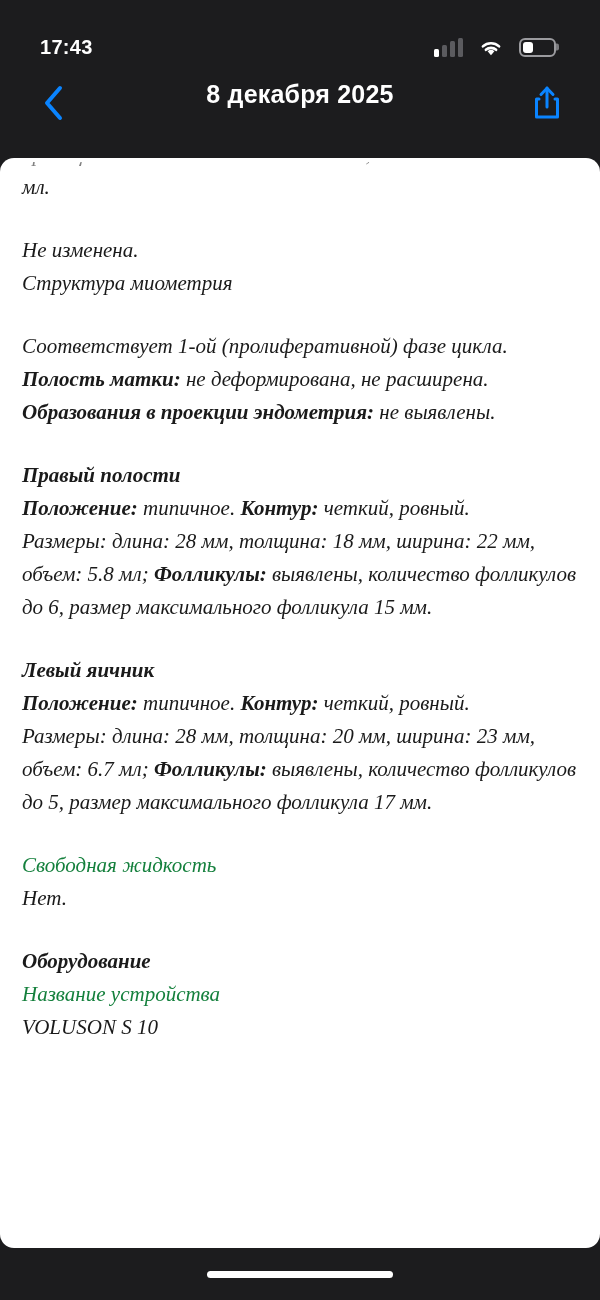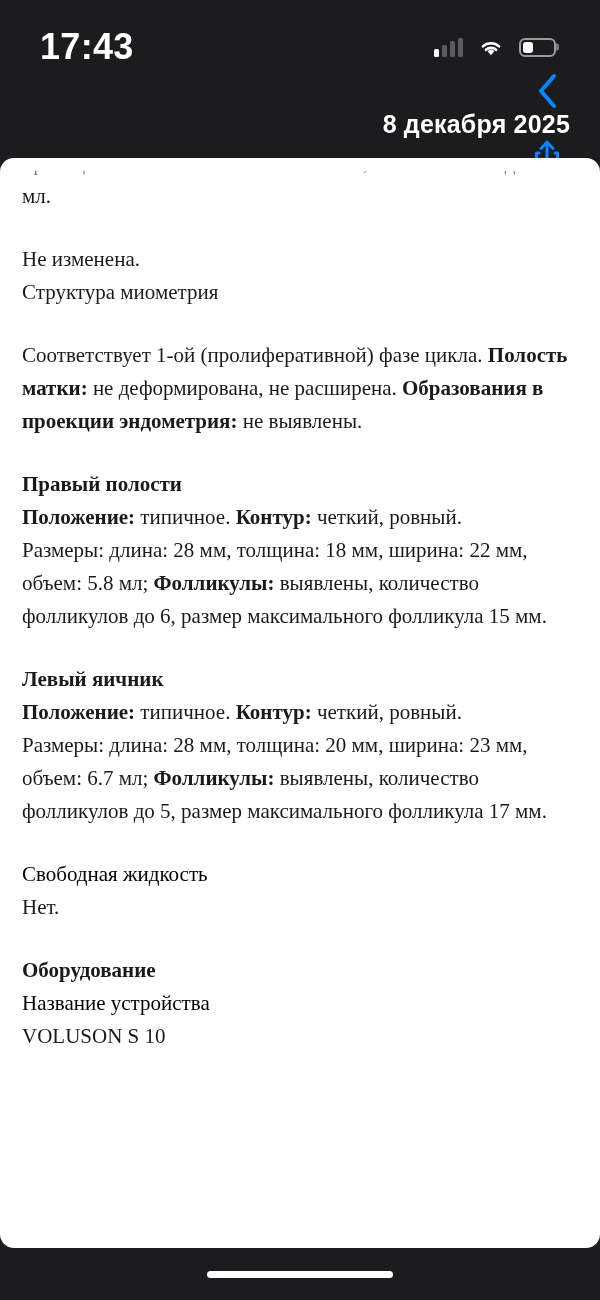--- a/index.html
+++ b/index.html
@@ -20,21 +20,21 @@
 
   
   .statusbar {
     position:absolute; top:0; left:0;
     width:600px; height:88px;
     display:flex; align-items:center; justify-content:space-between;
     padding:0 44px 0 40px;
     color:#ffffff;
   }
   .status-time {
-    font-size:36px; font-weight:600;
+    font-size:20px; font-weight:600;
     letter-spacing:0.3px;
     color:#ffffff;
     padding-top:6px;
   }
   .status-right {
     display:flex; align-items:center; gap:15px;
     padding-top:6px;
   }
 
   
@@ -63,25 +63,24 @@
   .battery-cap {
     position:absolute; right:-5px; top:50%;
     transform:translateY(-50%);
     width:3px; height:7px;
     background:#7a7a7e;
     border-radius:0 2px 2px 0;
   }
 
   
   .navbar {
-    position:absolute; top:72px; left:0;
+    position:absolute; top:80px; left:0;
     width:600px; height:70px;
-    display:flex; align-items:flex-end;
+    display:flex; align-items:flex-start;
     padding:0 30px;
-    flex-direction:column;
   }
   .nav-back {
     width:46px; height:46px;
     display:flex; align-items:center; justify-content:center;
     cursor:pointer;
   }
   .nav-title {
     flex:1; text-align:center;
     color:#ffffff;
     font-size:25px; font-weight:600;
@@ -96,46 +95,47 @@
   
   .card {
     position:absolute;
     top:158px; left:0;
     width:600px; height:1090px;
     background:#ffffff;
     border-radius:14px 14px 14px 14px;
     overflow:hidden;
   }
   .card-inner {
-    padding:13px 22px;
+    padding:4px 22px;
     font-family:"Liberation Serif", "DejaVu Serif", serif;
     color:#1a1a1a;
     font-size:21px;
     line-height:33px;
+    font-style:italic;
   }
 
   
   .clipped-line {
     height:9px;
     overflow:hidden;
     position:relative;
     color:#1a1a1a;
     font-size:21px;
     line-height:33px;
     opacity:0.55;
   }
   .clipped-line span {
     position:absolute;
     top:-24px; left:0;
     white-space:nowrap;
   }
   .gap-lg { height:30px; }
 
   .h-bold { font-weight:bold; color:#1a1a1a; }
-  .lbl-gray { color:#000000; }
+  .lbl-gray { color:#15803d; }
   b { font-weight:bold; }
 
   .para { margin:0; }
 </style>
 </head>
 <body>
 
 <div id="screen">
 
   <div class="statusbar">

